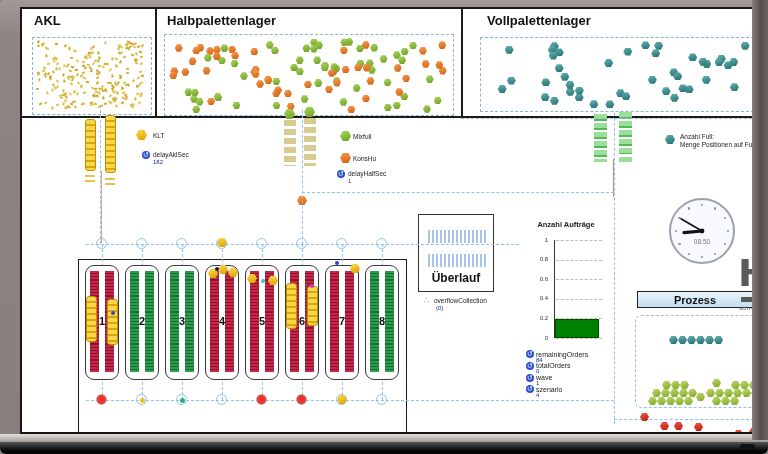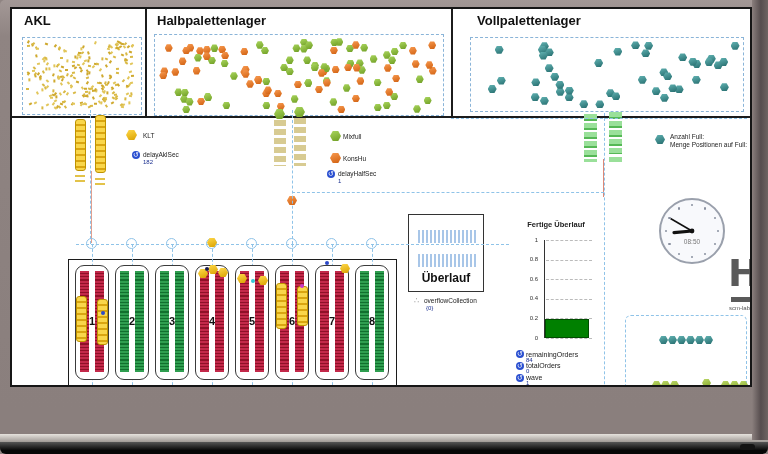--- a/index.html
+++ b/index.html
@@ -1,20 +1,20 @@
 <!DOCTYPE html>
 <html><head>
 <meta charset="utf-8">
 <style>
   html,body{margin:0;padding:0}
   body{width:768px;height:454px;position:relative;overflow:hidden;background:#8f8482;
        font-family:"Liberation Sans",sans-serif}
   .monitor{position:absolute;inset:0;border-radius:5px;
        background:linear-gradient(180deg,#a39896 0%,#8f8482 8%,#8a7f7d 90%)}
-  .screen{position:absolute;left:10px;top:7px;width:742px;height:380px;background:#ffffff;
+  .screen{position:absolute;left:20px;top:7px;width:742px;height:427px;background:#ffffff;
        border:2px solid #161616;box-sizing:border-box;overflow:hidden}
   .abs{position:absolute}
   .panel-label{position:absolute;font-weight:bold;font-size:13px;color:#111}
   .dash-box{position:absolute;border:1px dashed #8ab4d8;background:#fff}
   .divider-v{position:absolute;width:2px;background:#1c1c1c;top:0;height:108px}
   .divider-h{position:absolute;left:0;width:100%;height:2px;background:#1c1c1c;top:107px}
   .hex{position:absolute;clip-path:polygon(25% 0,75% 0,100% 50%,75% 100%,25% 100%,0 50%)}
   .speck{position:absolute}
   .dashh{position:absolute;height:0;border-top:1.2px dashed #8fc3e8}
   .dashv{position:absolute;width:0;border-left:1.2px dashed #8fc3e8}
@@ -484,21 +484,21 @@
     <div class="abs" style="left:396px;top:205px;width:76px;height:78px;border:1.6px solid #333;background:#fff;box-sizing:border-box">
       <div class="stripes" style="left:9px;top:15px;width:58px"></div>
       <div class="stripes" style="left:9px;top:39px;width:58px"></div>
       <div class="abs" style="left:0;top:56px;width:100%;text-align:center;font-weight:bold;font-size:12px;color:#111">Überlauf</div>
     </div>
     <div class="leg-text" style="left:402px;top:287px;color:#888;font-size:8px">∴</div>
     <div class="leg-text" style="left:412px;top:288px">overflowCollection</div>
     <div class="leg-val" style="left:414px;top:296px">{0}</div>
 
     <div class="abs" id="chart" style="left:498px;top:211px;width:92px;height:125px">
-      <div class="chart-title">Fertige Überlauf</div>
+      <div class="chart-title">Anzahl Aufträge</div>
     <div style="position: absolute; left: 34px; top: 20px; width: 1.2px; height: 98px; background: rgb(51, 51, 51);"></div>
         <div class="tick-label" style="left: 0px; top: 114.5px; position: absolute;">0</div>
         <div class="grid-line" style="left: 36px; top: 118px; width: 46px; position: absolute;"></div>
         <div class="tick-label" style="left: 0px; top: 94.9px; position: absolute;">0.2</div>
         <div class="grid-line" style="left: 36px; top: 98.4px; width: 46px; position: absolute;"></div>
         <div class="tick-label" style="left: 0px; top: 75.3px; position: absolute;">0.4</div>
         <div class="grid-line" style="left: 36px; top: 78.8px; width: 46px; position: absolute;"></div>
         <div class="tick-label" style="left: 0px; top: 55.7px; position: absolute;">0.6</div>
         <div class="grid-line" style="left: 36px; top: 59.2px; width: 46px; position: absolute;"></div>
         <div class="tick-label" style="left: 0px; top: 36.1px; position: absolute;">0.8</div>
@@ -545,20 +545,21 @@
         <div class="dot" style="left: 52.5167px; top: 43px; width: 2.4px; height: 2.4px; background: rgb(138, 144, 160); position: absolute;"></div>
         <div class="dot" style="left: 43px; top: 52.5167px; width: 2.4px; height: 2.4px; background: rgb(138, 144, 160); position: absolute;"></div>
         <div class="dot" style="left: 30px; top: 56px; width: 2.4px; height: 2.4px; background: rgb(138, 144, 160); position: absolute;"></div>
         <div class="dot" style="left: 17px; top: 52.5167px; width: 2.4px; height: 2.4px; background: rgb(138, 144, 160); position: absolute;"></div>
         <div class="dot" style="left: 7.48334px; top: 43px; width: 2.4px; height: 2.4px; background: rgb(138, 144, 160); position: absolute;"></div>
         <div class="dot" style="left: 4px; top: 30px; width: 2.4px; height: 2.4px; background: rgb(138, 144, 160); position: absolute;"></div>
         <div class="dot" style="left: 7.48334px; top: 17px; width: 2.4px; height: 2.4px; background: rgb(138, 144, 160); position: absolute;"></div>
         <div class="dot" style="left: 17px; top: 7.48334px; width: 2.4px; height: 2.4px; background: rgb(138, 144, 160); position: absolute;"></div>
       </div>
 
+    <div class="btn" style="top:282px">Prozess</div>
 
     <div class="hlogo" style="left:716px;top:242px">H</div>
     <div class="abs" style="left:719px;top:288px;width:24px;height:5px;background:#5a5a5a"></div>
     <div class="leg-text" style="left:717px;top:296px;color:#555;font-size:6px">scm-lab</div>
 
     <div class="abs" style="left:613px;top:306px;width:122px;height:93px;border:1.2px dashed #8fc3e8;border-radius:6px;box-sizing:border-box"></div>
 
     <div class="abs" style="left:56px;top:250px;width:329px;height:176px;border:1.6px solid #1c1c1c;box-sizing:border-box;background:transparent"></div>
 
   <div class="dashv" style="position: absolute; left: 78px; top: 101px; height: 134px;"></div>

